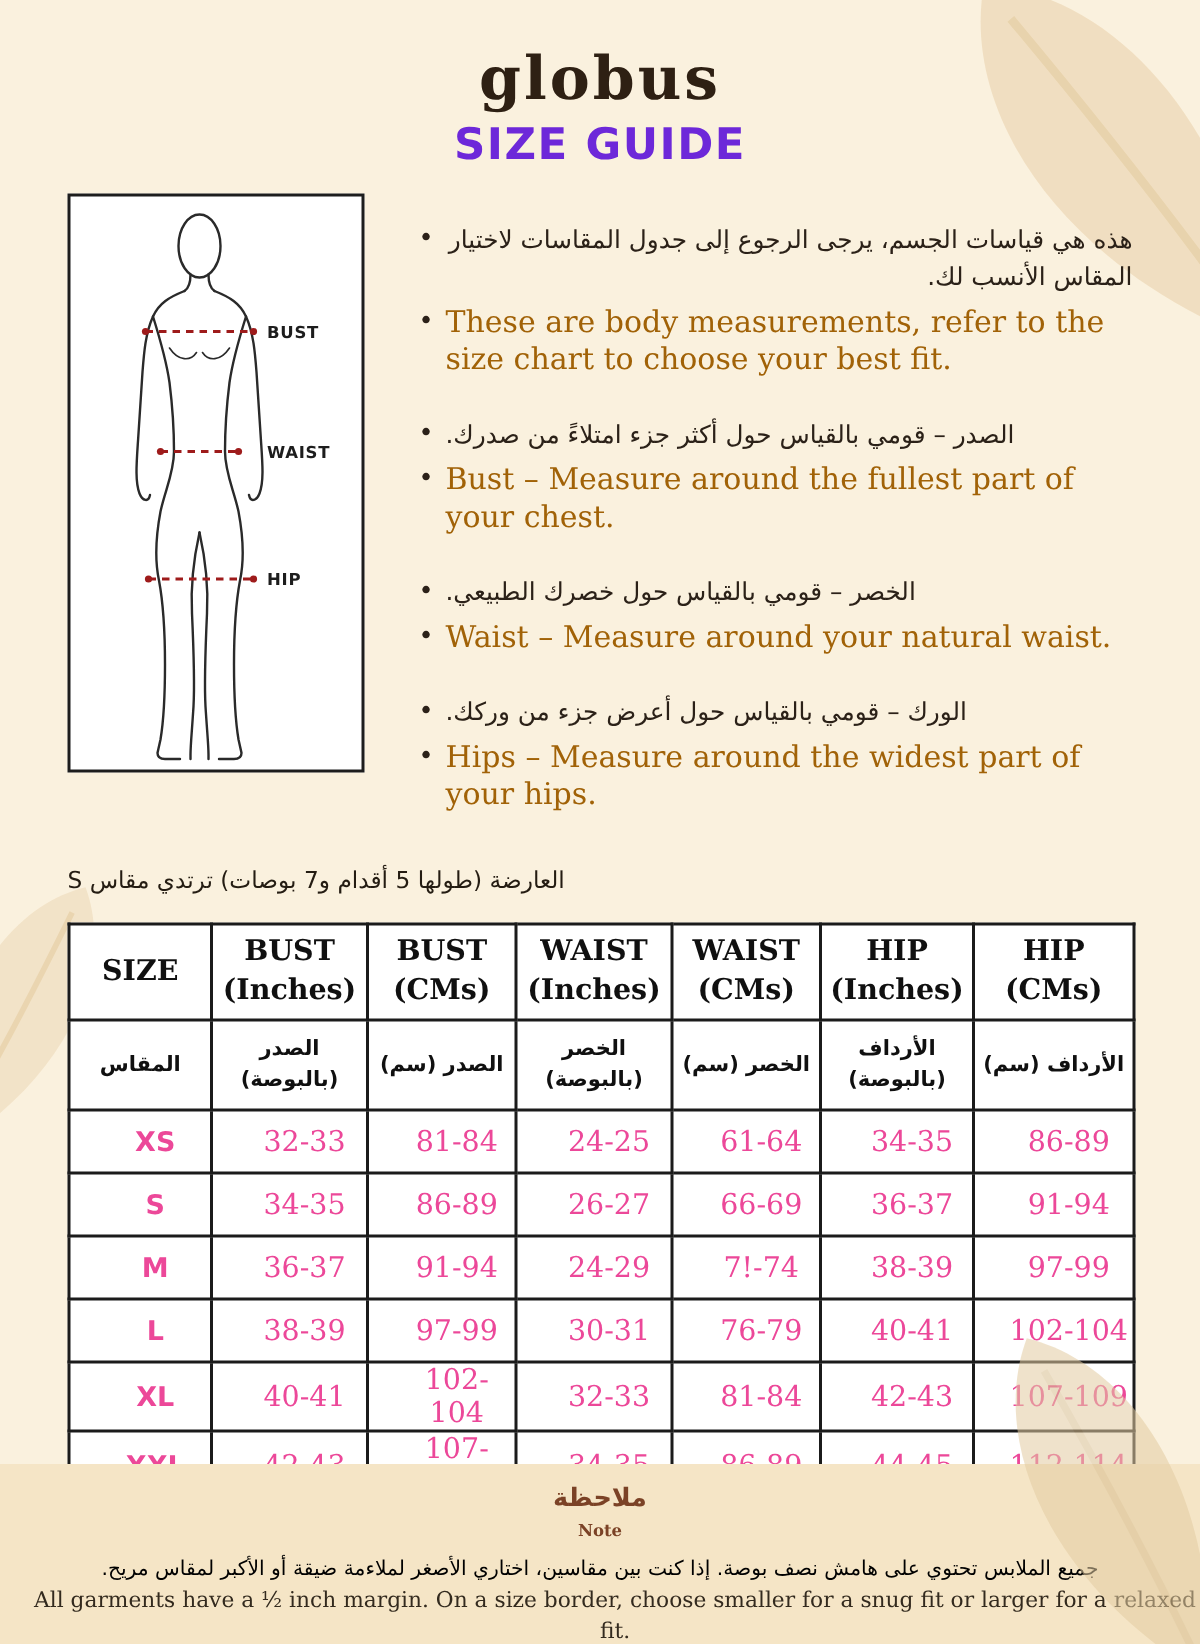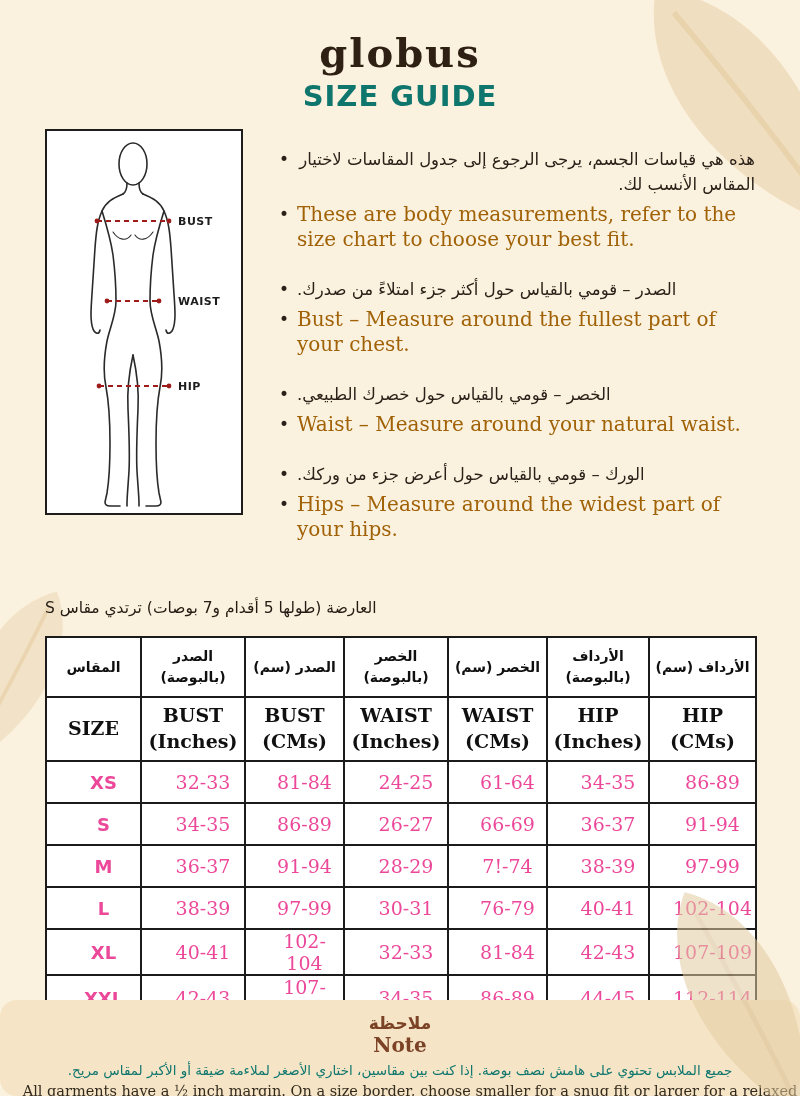--- a/index.html
+++ b/index.html
@@ -21,21 +21,21 @@
 
   header { position: relative; z-index: 1; text-align: center; padding-top: 32px; }
   .logo {
     font-family: "DejaVu Serif", serif;
     font-weight: bold; font-size: 40px; letter-spacing: 2px;
     color: #2e2013; line-height: 1.05;
   }
   .title {
     font-family: "DejaVu Sans", sans-serif;
     font-weight: bold; font-size: 29px; letter-spacing: 1px;
-    color: #0f766e; margin-top: 5px;
+    color: #6d28d9; margin-top: 5px;
   }
 
   .content { position: relative; z-index: 1; padding: 16px 45px 0 45px; }
   .top-row { display: flex; align-items: flex-start; }
 
   .figure-box {
     flex: none; width: 198px; height: 386px; box-sizing: border-box;
     background: #ffffff; border: 2px solid #1d1d1d;
   }
   .figure-box svg { width: 100%; height: 100%; display: block; }
@@ -47,21 +47,21 @@
   .b-ar {
     direction: rtl; text-align: right;
     font-family: "DejaVu Sans", sans-serif;
     font-size: 16.5px; line-height: 25px; color: #2b2118;
   }
   .b-en {
     font-family: "DejaVu Serif", serif;
     font-size: 20px; line-height: 25px; color: #a16207;
   }
 
-  .model-note { margin-top: 30px; }
+  .model-note { margin-top: 9px; }
   .mn-ar {
     display: block; direction: rtl; text-align: left;
     font-size: 15.5px; line-height: 23px; color: #241c12;
   }
   .mn-en {
     display: block; font-family: "DejaVu Serif", serif;
     font-size: 15px; line-height: 23px; color: #241c12;
   }
 
   table.size-chart {
@@ -81,26 +81,26 @@
     font-size: 14px; line-height: 1.5; color: #101010; height: 58px;
   }
   .hdr-ar span { display: block; }
   .size-chart td {
     font-family: "DejaVu Serif", serif; font-size: 19px; color: #ec4899; height: 40px; padding-left: 20px;
   }
   .size-chart td.size-col { font-family: "DejaVu Sans", sans-serif; font-weight: bold; font-size: 18px; }
 
   .note-band {
     position: absolute; left: 0; right: 0; bottom: 0; z-index: 1;
-    height: 96px; background: #F5E5C6; text-align: center;
-    padding-top: 12px; box-sizing: border-box; border-radius: 17px;
+    height: 120px; background: #F5E5C6; text-align: center;
+    padding-top: 12px; box-sizing: border-box;
   }
   .note-ar-h { font-weight: bold; font-size: 17px; color: #7b4226; line-height: 22px; }
-  .note-en-h { font-family: "DejaVu Serif", serif; font-weight: bold; font-size: 20px; color: #7b4226; line-height: 22px; }
-  .note-ar-b { direction: rtl; font-size: 13.5px; color: #0f766e; line-height: 21px; margin-top: 4px; }
+  .note-en-h { font-family: "DejaVu Serif", serif; font-weight: bold; font-size: 11px; color: #7b4226; line-height: 22px; }
+  .note-ar-b { direction: rtl; font-size: 13.5px; color: #000000; line-height: 21px; margin-top: 4px; }
   .note-en-b { font-family: "DejaVu Serif", serif; font-size: 14.5px; color: #332a1e; line-height: 21px; margin-left: 20px; }
 </style>
 </head>
 <body>
 
 <div class="page">
 
   <svg class="deco deco-tr" viewBox="0 0 120 220">
     <path d="M60 5 C105 45 112 130 60 215 C8 130 15 45 60 5 Z" fill="#F0DDBE"></path>
     <path d="M60 25 C62 85 62 150 60 200" stroke="#E7D0A8" stroke-width="4" fill="none"></path>
@@ -219,20 +219,50 @@
         <col style="width:95px">
           <col style="width:104px">
           <col style="width:99px">
         <col style="width:104px">
           <col style="width:99px">
           <col style="width:102px">
           <col style="width:107px">
       </colgroup>
       <thead>
         <tr>
+          <th class="hdr-en">
+              <span>SIZE</span>
+              <span></span>
+            </th>
+          <th class="hdr-en">
+              <span>BUST</span>
+              <span>(Inches)</span>
+            </th>
+          <th class="hdr-en">
+              <span>BUST</span>
+              <span>(CMs)</span>
+            </th>
+          <th class="hdr-en">
+              <span>WAIST</span>
+              <span>(Inches)</span>
+            </th>
+          <th class="hdr-en">
+              <span>WAIST</span>
+              <span>(CMs)</span>
+            </th>
+          <th class="hdr-en">
+              <span>HIP</span>
+              <span>(Inches)</span>
+            </th>
+          <th class="hdr-en">
+              <span>HIP</span>
+              <span>(CMs)</span>
+            </th>
+        </tr>
+        <tr>
           <th class="hdr-ar">
               <span>المقاس</span>
               <span></span>
             </th>
           <th class="hdr-ar">
               <span>الصدر</span>
               <span>(بالبوصة)</span>
             </th>
           <th class="hdr-ar">
               <span>الصدر (سم)</span>
@@ -246,50 +276,20 @@
               <span>الخصر (سم)</span>
               <span></span>
             </th>
           <th class="hdr-ar">
               <span>الأرداف</span>
               <span>(بالبوصة)</span>
             </th>
           <th class="hdr-ar">
               <span>الأرداف (سم)</span>
               <span></span>
-            </th>
-        </tr>
-        <tr>
-          <th class="hdr-en">
-              <span>SIZE</span>
-              <span></span>
-            </th>
-          <th class="hdr-en">
-              <span>BUST</span>
-              <span>(Inches)</span>
-            </th>
-          <th class="hdr-en">
-              <span>BUST</span>
-              <span>(CMs)</span>
-            </th>
-          <th class="hdr-en">
-              <span>WAIST</span>
-              <span>(Inches)</span>
-            </th>
-          <th class="hdr-en">
-              <span>WAIST</span>
-              <span>(CMs)</span>
-            </th>
-          <th class="hdr-en">
-              <span>HIP</span>
-              <span>(Inches)</span>
-            </th>
-          <th class="hdr-en">
-              <span>HIP</span>
-              <span>(CMs)</span>
             </th>
         </tr>
       </thead>
       <tbody>
         <tr>
           <td class="size-col">XS</td>
           <td>32-33</td>
           <td>81-84</td>
           <td>24-25</td>
           <td>61-64</td>
@@ -302,21 +302,21 @@
           <td>86-89</td>
           <td>26-27</td>
           <td>66-69</td>
           <td>36-37</td>
           <td>91-94</td>
         </tr>
         <tr>
           <td class="size-col">M</td>
           <td>36-37</td>
           <td>91-94</td>
-          <td>28-29</td>
+          <td>24-29</td>
           <td>7!-74</td>
           <td>38-39</td>
           <td>97-99</td>
         </tr>
         <tr>
           <td class="size-col">L</td>
           <td>38-39</td>
           <td>97-99</td>
           <td>30-31</td>
           <td>76-79</td>

